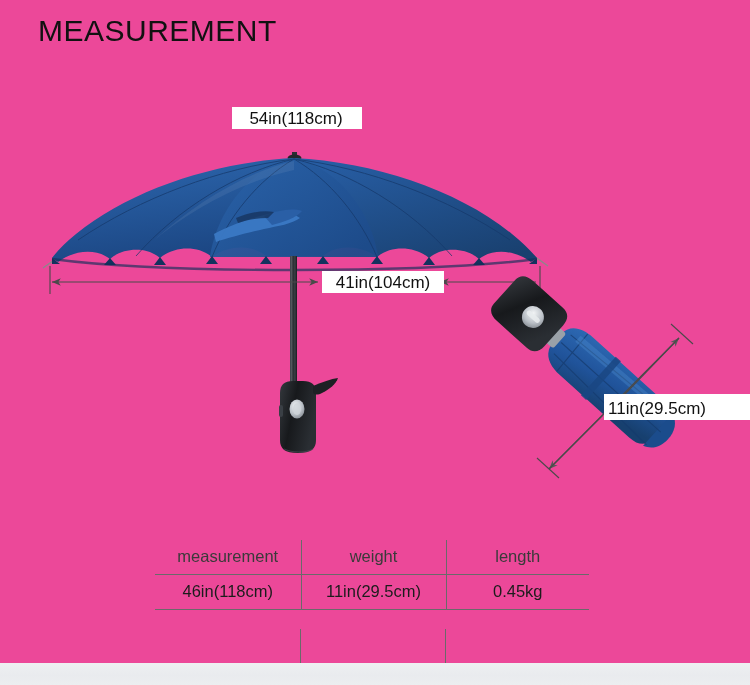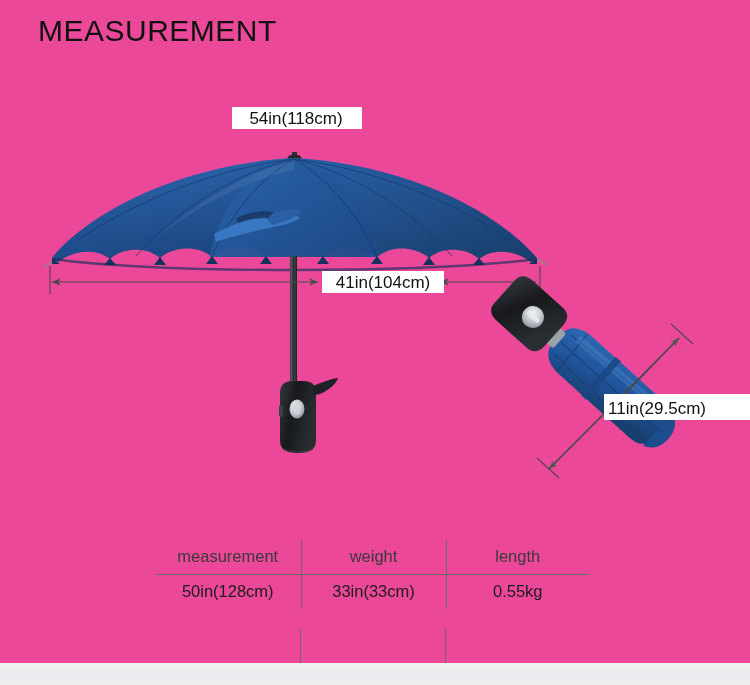--- a/index.html
+++ b/index.html
@@ -345,24 +345,24 @@
         <col style="width:146px">
         <col style="width:145px">
         <col style="width:143px">
       </colgroup>
       <tbody>
         <tr class="header-row">
           <td class="col-1">measurement</td>
           <td class="col-2">weight</td>
           <td class="col-3">length</td>
         </tr>
-        <tr class="body-row last">
-          <td class="col-1">50in(128cm)</td>
-          <td class="col-2">33in(33cm)</td>
-          <td class="col-3">0.55kg</td>
+        <tr class="body-row">
+          <td class="col-1">46in(118cm)</td>
+          <td class="col-2">11in(29.5cm)</td>
+          <td class="col-3">0.45kg</td>
         </tr>
       </tbody>
     </table>
   </div>
 
   <div id="table-ext-holder">
     <div id="divider-ext-1" class="divider-ext"></div>
     <div id="divider-ext-2" class="divider-ext"></div>
   </div>
 

